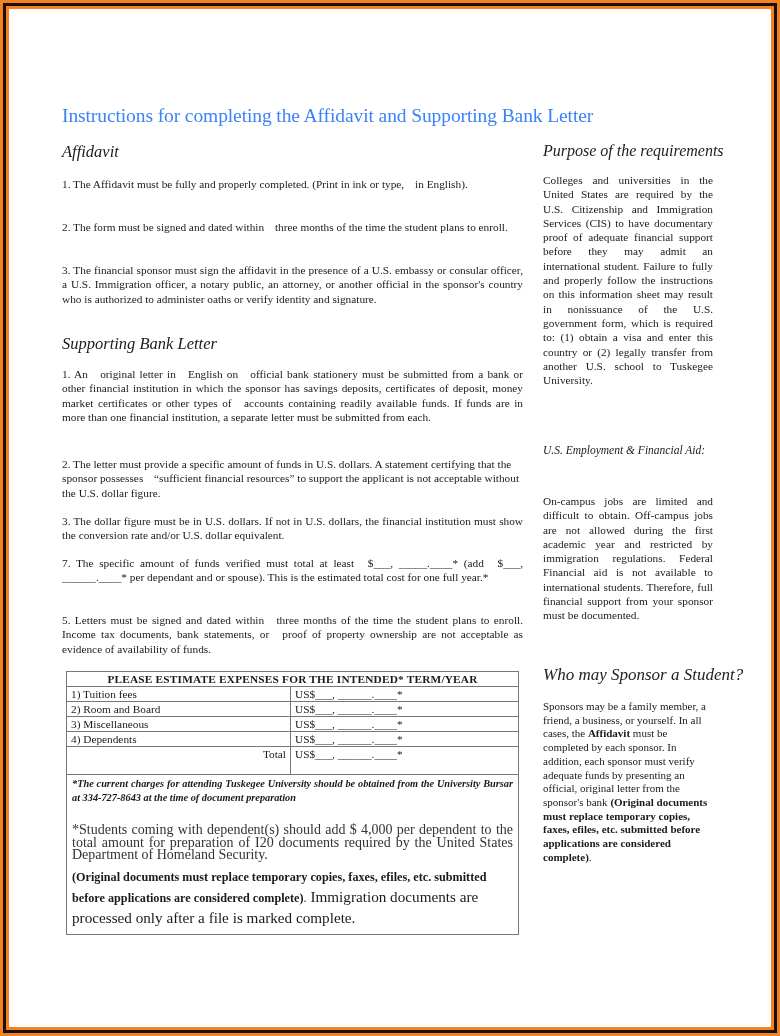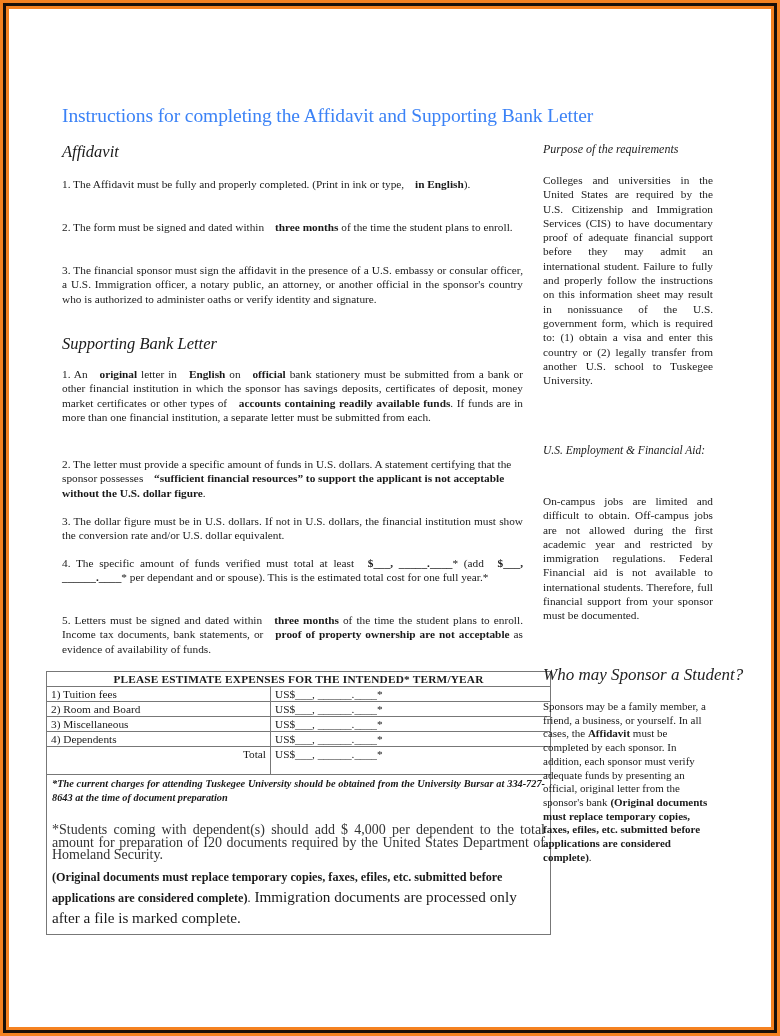--- a/index.html
+++ b/index.html
@@ -4,28 +4,28 @@
   <style>
     * { box-sizing: border-box; margin: 0; padding: 0; }
     html, body { width: 780px; height: 1036px; background: #f0842a; overflow: hidden; }
     body { position: relative; font-family: "DejaVu Serif", serif; color: #1a1a1a; }
     .frame-outer { position: absolute; left: 0; top: 0; width: 780px; height: 1036px; background: #f58220; }
     .frame-dark { position: absolute; left: 3px; top: 3px; right: 3px; bottom: 3px; border: 3px solid #1a1008; background: #f58220; }
     .page { position: absolute; left: 9px; top: 9px; right: 9px; bottom: 9px; background: #ffffff; }
 
     .title { position: absolute; left: 53px; top: 96px; font-family: "Liberation Serif", serif; font-size: 19.5px; letter-spacing: -0.1px; color: #3b82f6; white-space: nowrap; }
     .h-italic { position: absolute; font-family: "Liberation Serif", serif; font-style: italic; font-size: 16.5px; color: #1a1a1a; white-space: nowrap; }
-    .h-side { position: absolute; font-family: "Liberation Serif", serif; font-style: italic; font-size: 12px; color: #222; }
+    .h-side { position: absolute; font-family: "Liberation Serif", serif; font-style: italic; font-size: 16px; color: #222; }
 
     .para { position: absolute; left: 53px; width: 461px; font-family: "Liberation Serif", serif; font-size: 11.3px; line-height: 14.3px; text-align: justify; color: #1a1a1a; }
-    .para b { font-weight: bold; padding-left: 8px; }
+    .para b { font-weight: normal; padding-left: 8px; }
 
     .side { position: absolute; left: 534px; width: 170px; font-family: "Liberation Serif", serif; font-size: 11.3px; line-height: 14.3px; text-align: justify; color: #1a1a1a; }
 
-    table.expenses { position: absolute; left: 37px; top: 662px; width: 505px; border-collapse: collapse; font-family: "Liberation Serif", serif; font-size: 11.3px; color: #1a1a1a; }
+    table.expenses { position: absolute; left: 57px; top: 662px; width: 453px; border-collapse: collapse; font-family: "Liberation Serif", serif; font-size: 11.3px; color: #1a1a1a; }
     table.expenses td, table.expenses th { border: 1px solid #777; padding: 0 4px; height: 15px; line-height: 14px; }
     table.expenses th { font-weight: bold; text-align: center; letter-spacing: 0.2px; }
     table.expenses td.label { width: 224px; }
     table.expenses td.total-label { text-align: right; height: 28px; vertical-align: top; padding-left: 12px; }
     table.expenses td.total-val { vertical-align: top; }
     table.expenses td.notes { padding: 2px 5px 5px 5px; }
     .note1 { font-style: italic; font-weight: bold; font-size: 10.3px; line-height: 13.5px; text-align: justify; }
     .note2 { font-size: 14px; line-height: 12.6px; text-align: justify; color: #333; margin-top: 20px; }
     .note3 { margin-top: 6px; font-size: 12.2px; line-height: 19px; }
     .note3 b { font-weight: bold; }
@@ -57,21 +57,21 @@
     <span>1. An </span><b>original</b><span> letter in </span><b>English</b><span> on </span><b>official</b><span> bank stationery must be submitted from a bank or other financial institution in which the sponsor has savings deposits, certificates of deposit, money market certificates or other types of </span><b>accounts containing readily available funds</b><span>.  If funds are in more than one financial institution, a separate letter must be submitted from each.</span>
   </div>
 
   <div class="para" style="top:448px;text-align:left;">
     <span>2. The letter must provide a specific amount of funds in U.S. dollars. A statement certifying that the sponsor possesses </span><b>“sufficient financial resources” to support the applicant is not acceptable without the U.S. dollar figure</b><span>.</span>
   </div>
 
   <div class="para" style="top:505px;">3. The dollar figure must be in U.S. dollars. If not in U.S. dollars, the financial institution must show the conversion rate and/or U.S. dollar equivalent.</div>
 
   <div class="para" style="top:547px;">
-    <span>4. The specific amount of funds verified must total at least </span><b>$___, _____.____</b><span>* (add </span><b>$___, ______.____</b><span>* per dependant and or spouse). This is the estimated total cost for one full year.*</span>
+    <span>7. The specific amount of funds verified must total at least </span><b>$___, _____.____</b><span>* (add </span><b>$___, ______.____</b><span>* per dependant and or spouse). This is the estimated total cost for one full year.*</span>
   </div>
 
   <div class="para" style="top:604px;">
     <span>5. Letters must be signed and dated within </span><b>three months</b><span> of the time the student plans to enroll. Income tax documents, bank statements, or </span><b>proof of property ownership are not acceptable</b><span> as evidence of availability of funds.</span>
   </div>
 
   <table class="expenses">
     <tbody>
         <tr>
       <th colspan="2">PLEASE ESTIMATE EXPENSES FOR THE INTENDED* TERM/YEAR</th>

